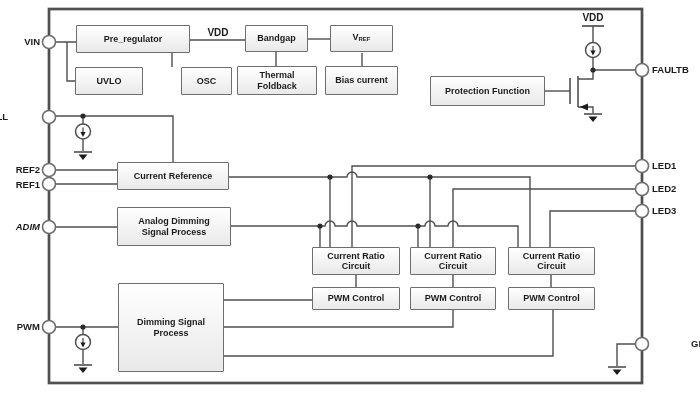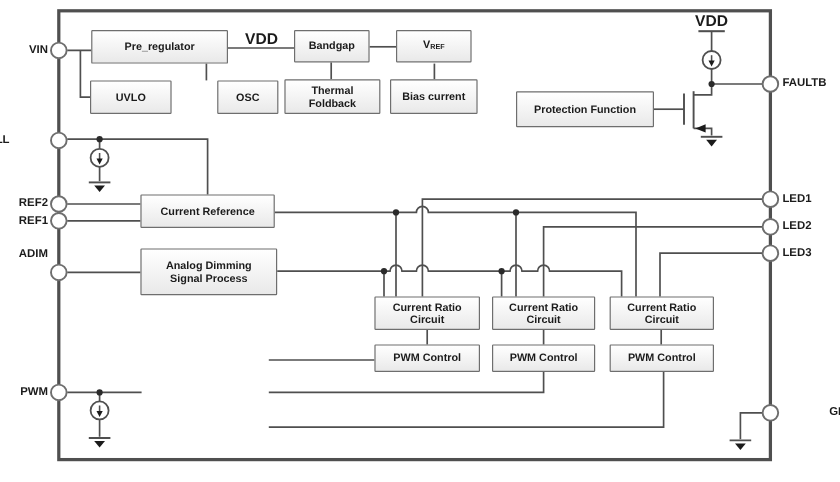--- a/index.html
+++ b/index.html
@@ -16,21 +16,21 @@
     font-size:9px;font-weight:700;line-height:10.5px;text-align:center;
     color:#1b1b1b;
   }
   .box .lbl{white-space:pre-line;}
   .pin-label{
     position:absolute;font-size:9.5px;font-weight:700;line-height:12px;
     color:#1b1b1b;white-space:nowrap;
   }
   .pl-left{text-align:right;}
   .rail-label{
-    position:absolute;font-size:13px;font-weight:700;line-height:12px;
+    position:absolute;font-size:10px;font-weight:700;line-height:12px;
     color:#1b1b1b;text-align:center;width:36px;
   }
   sub.vsub{font-size:6px;font-weight:700;vertical-align:-1px;letter-spacing:0;}
 </style>
 </head>
 <body>
 
 <div class="stage">
 
   <svg class="layer" width="700" height="402" viewBox="0 0 700 402">
@@ -164,20 +164,24 @@
   <div class="box" style="left:430px;top:76px;width:115px;height:30px;">
     <span class="lbl">Protection Function</span>
   </div>
   <div class="box" style="left:117px;top:162px;width:112px;height:28px;">
     <span class="lbl">Current Reference</span>
   </div>
   <div class="box" style="left:117px;top:207px;width:114px;height:39px;">
     <span class="lbl">Analog Dimming
 Signal Process</span>
   </div>
+  <div class="box" style="left:118px;top:283px;width:106px;height:89px;">
+    <span class="lbl">Dimming Signal
+Process</span>
+  </div>
 
   <div class="box" style="left:312px;top:247px;width:88px;height:28px;">
     <span class="lbl">Current Ratio
 Circuit</span>
   </div>
   <div class="box" style="left:410px;top:247px;width:86px;height:28px;">
     <span class="lbl">Current Ratio
 Circuit</span>
   </div>
   <div class="box" style="left:508px;top:247px;width:87px;height:28px;">
@@ -192,21 +196,21 @@
     <span class="lbl">PWM Control</span>
   </div>
   <div class="box" style="left:508px;top:287px;width:87px;height:23px;">
     <span class="lbl">PWM Control</span>
   </div>
 
   <span class="pin-label pl-left" style="right:660px;top:36px;">VIN</span>
   <span class="pin-label pl-left" style="right:692px;top:111px;">FULL</span>
   <span class="pin-label pl-left" style="right:660px;top:164px;">REF2</span>
   <span class="pin-label pl-left" style="right:660px;top:179px;">REF1</span>
-  <span class="pin-label pl-left" style="right:660px;top:206px;">ADIM</span>
+  <span class="pin-label pl-left" style="right:660px;top:221px;font-style:italic;">ADIM</span>
   <span class="pin-label pl-left" style="right:660px;top:321px;">PWM</span>
 
   <span class="pin-label" style="left:652px;top:64px;">FAULTB</span>
   <span class="pin-label" style="left:652px;top:160px;">LED1</span>
   <span class="pin-label" style="left:652px;top:183px;">LED2</span>
   <span class="pin-label" style="left:652px;top:205px;">LED3</span>
   <span class="pin-label" style="left:652px;top:338px;margin-left:39px;">GND</span>
 
   <span class="rail-label" style="left:200px;top:27px;">VDD</span>
   <span class="rail-label" style="left:575px;top:12px;">VDD</span>

